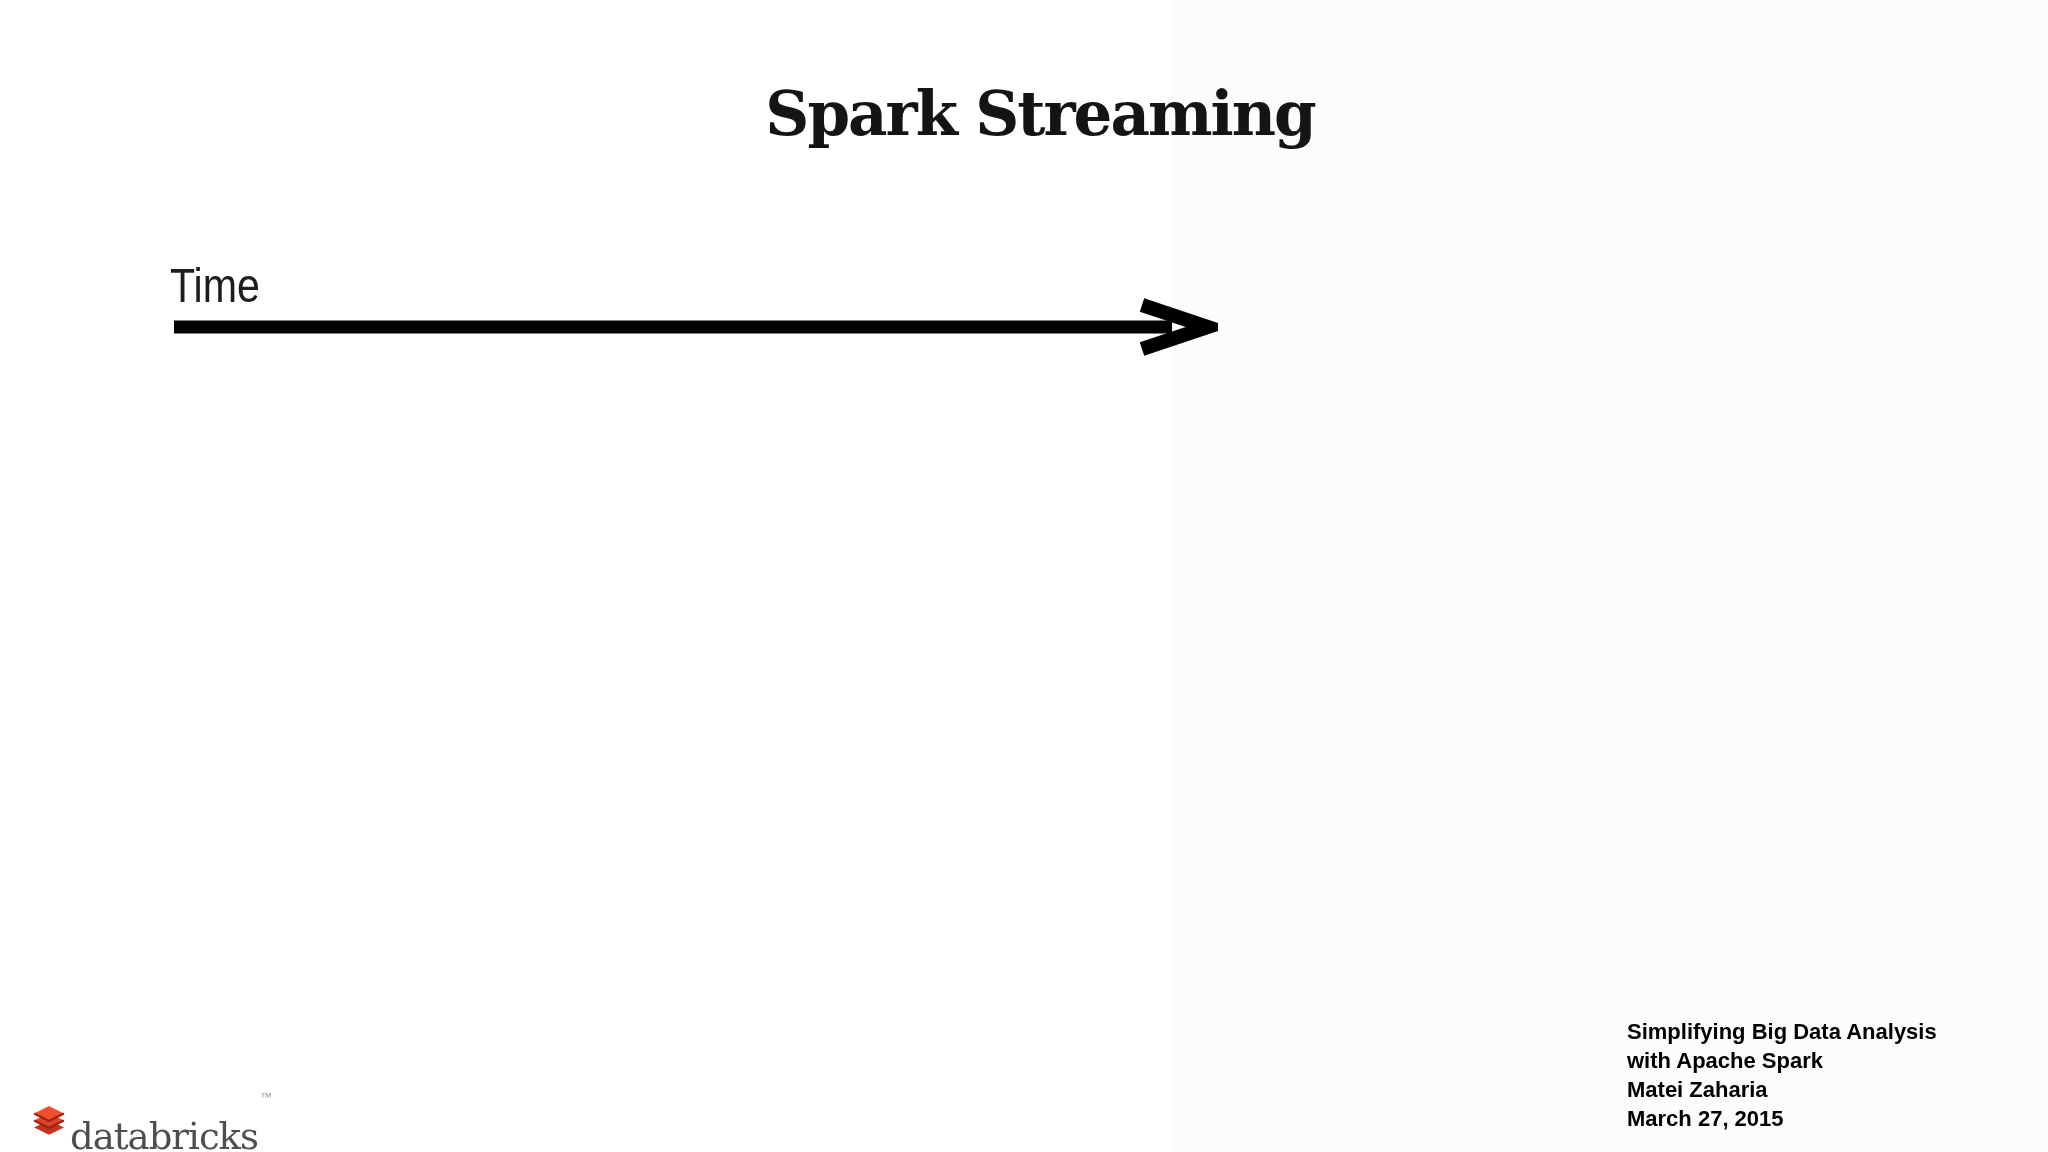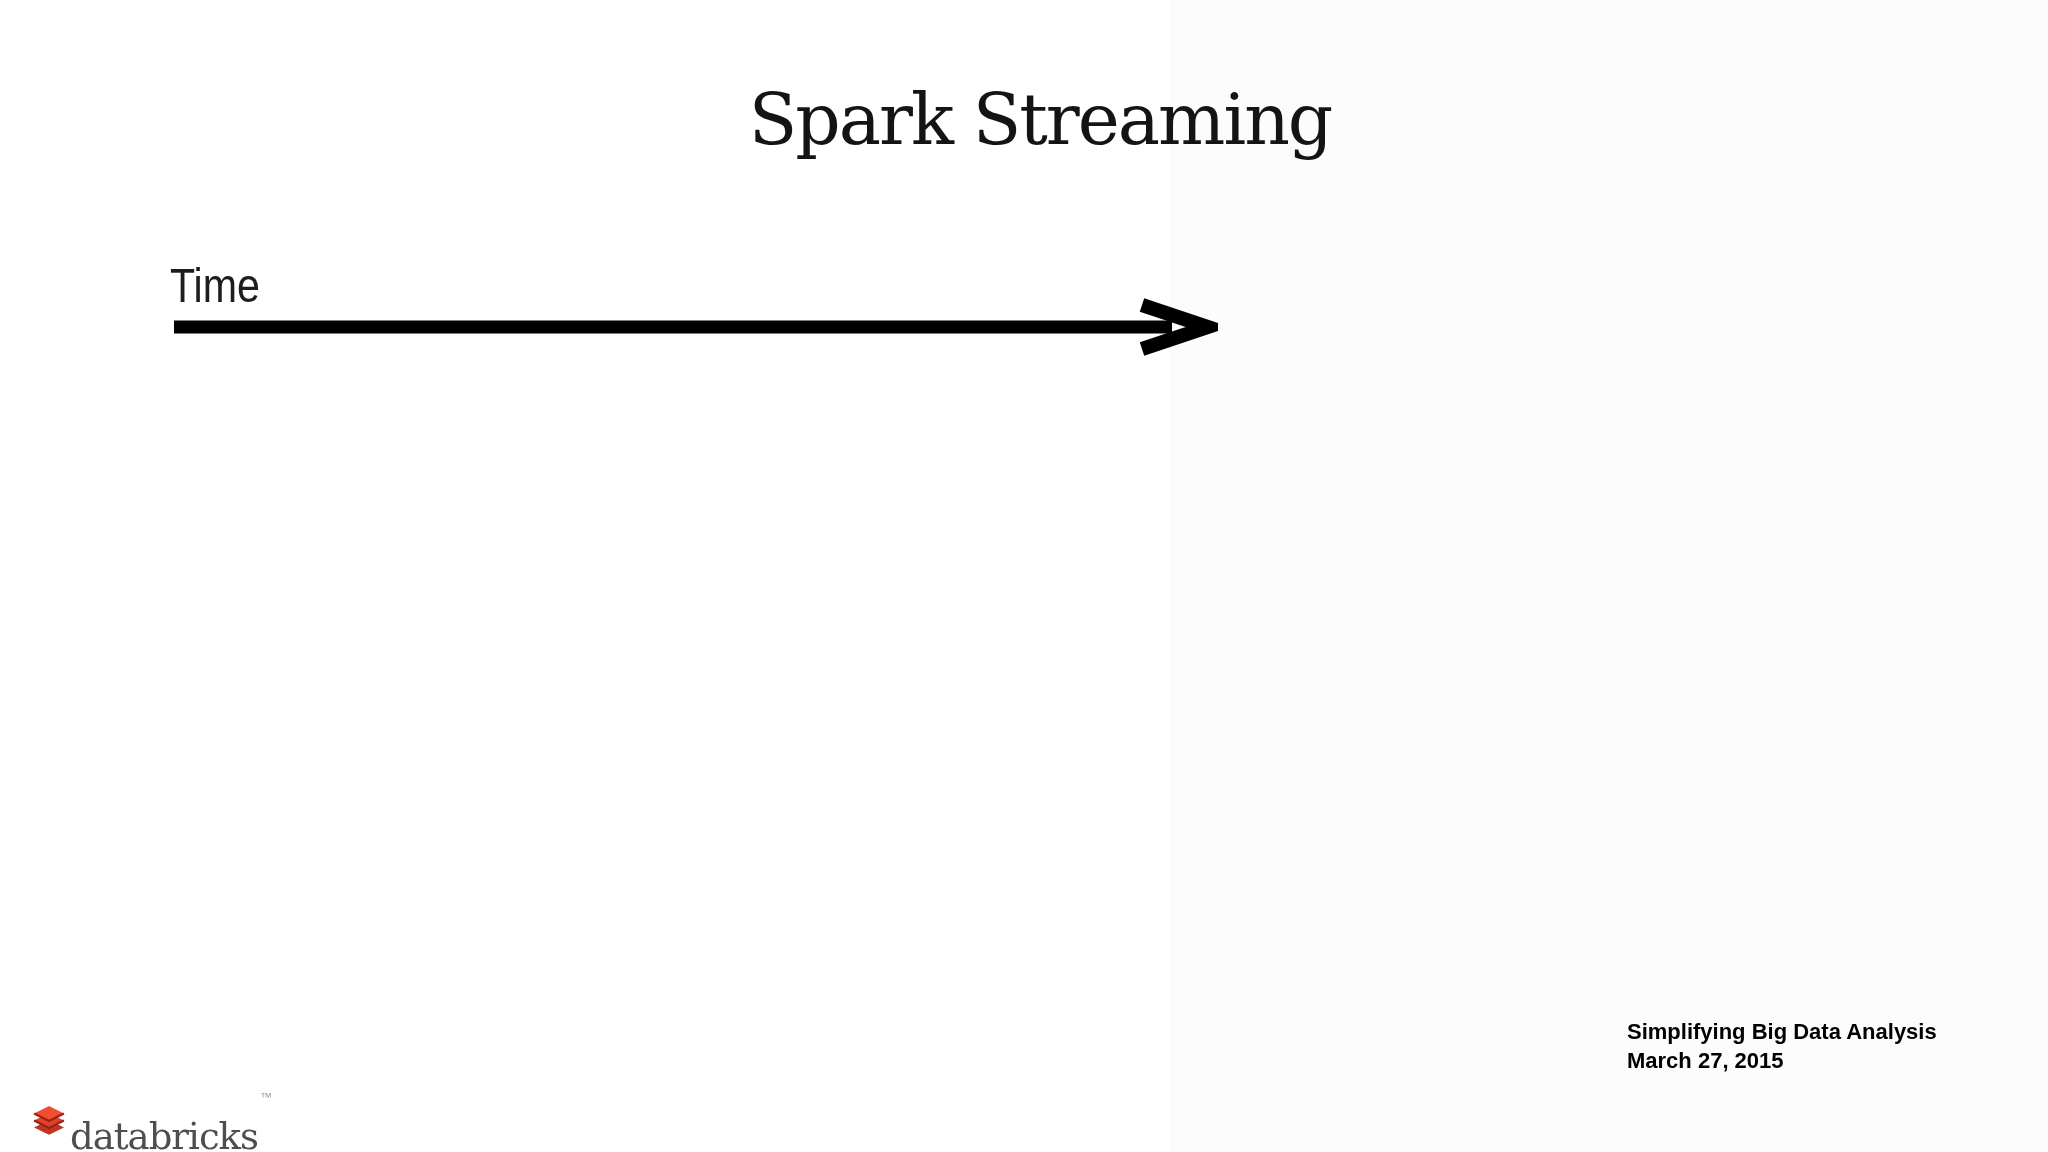--- a/index.html
+++ b/index.html
@@ -24,22 +24,22 @@
     background: var(--bg-shade, #fcfcfc);
   }
   .title {
     position: absolute;
     left: 32px;
     top: 78px;
     width: 2016px;
     margin: 0;
     text-align: center;
     font-family: "DejaVu Serif", serif;
-    font-weight: 400;
-    font-size: 71px;
+    font-weight: 700;
+    font-size: 61px;
     letter-spacing: -2px;
     color: var(--title-text, #141414);
     white-space: nowrap;
   }
   .time-label {
     position: absolute;
     left: 170px;
     top: 261px;
     font-size: 49px;
     line-height: 1;
@@ -136,16 +136,18 @@
       <path d="M1 13.5 L15 20.5 L29 13.5" fill="none" style="stroke: var(--logo-red-edge, #992313)" stroke-width="2"></path>
       <path d="M15 0 L29 7 L15 14 L1 7 Z" style="fill: var(--logo-red-top, #ef4f2e)"></path>
       <path d="M1 7 L15 14 L29 7" fill="none" style="stroke: var(--logo-red-edge, #992313)" stroke-width="2"></path>
     </svg>
     <span class="logo-text">databricks</span>
     <span class="logo-tm">™</span>
   </div>
 
   <div class="credits">
     <div>Simplifying Big Data Analysis</div>
+    <div>with Apache Spark</div>
+    <div>Matei Zaharia</div>
     <div>March 27, 2015</div>
   </div>
 
 </div>
 
 </body></html>

